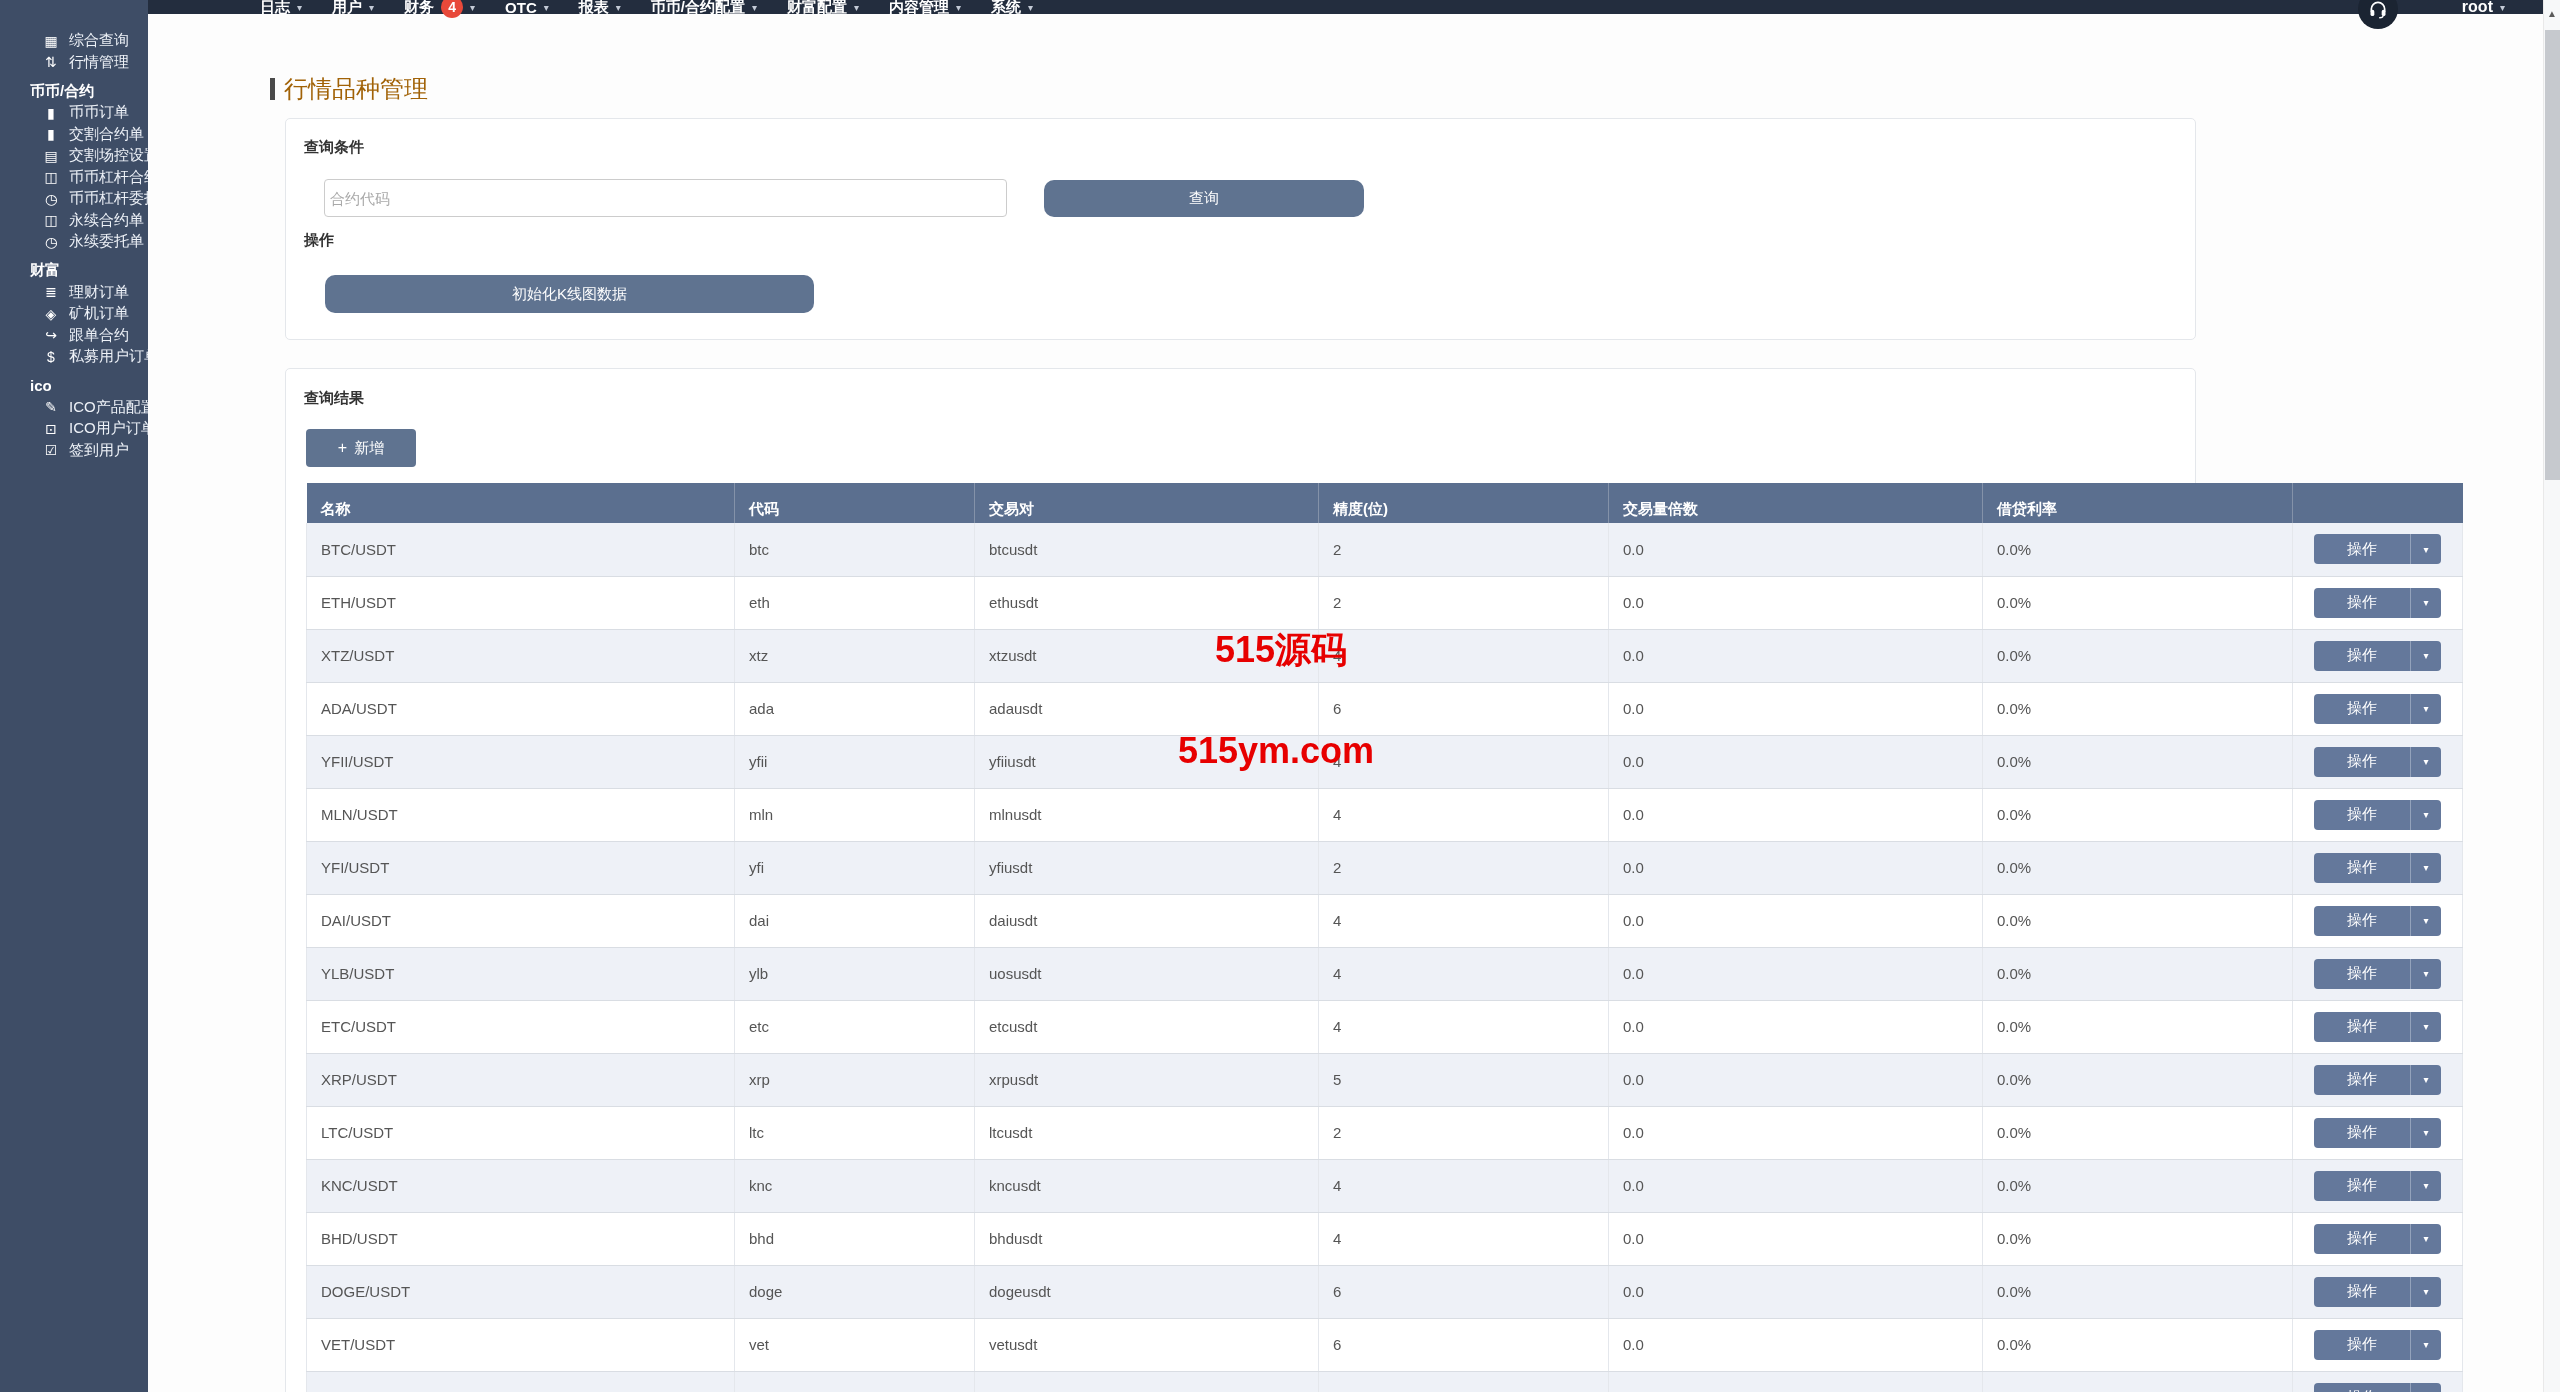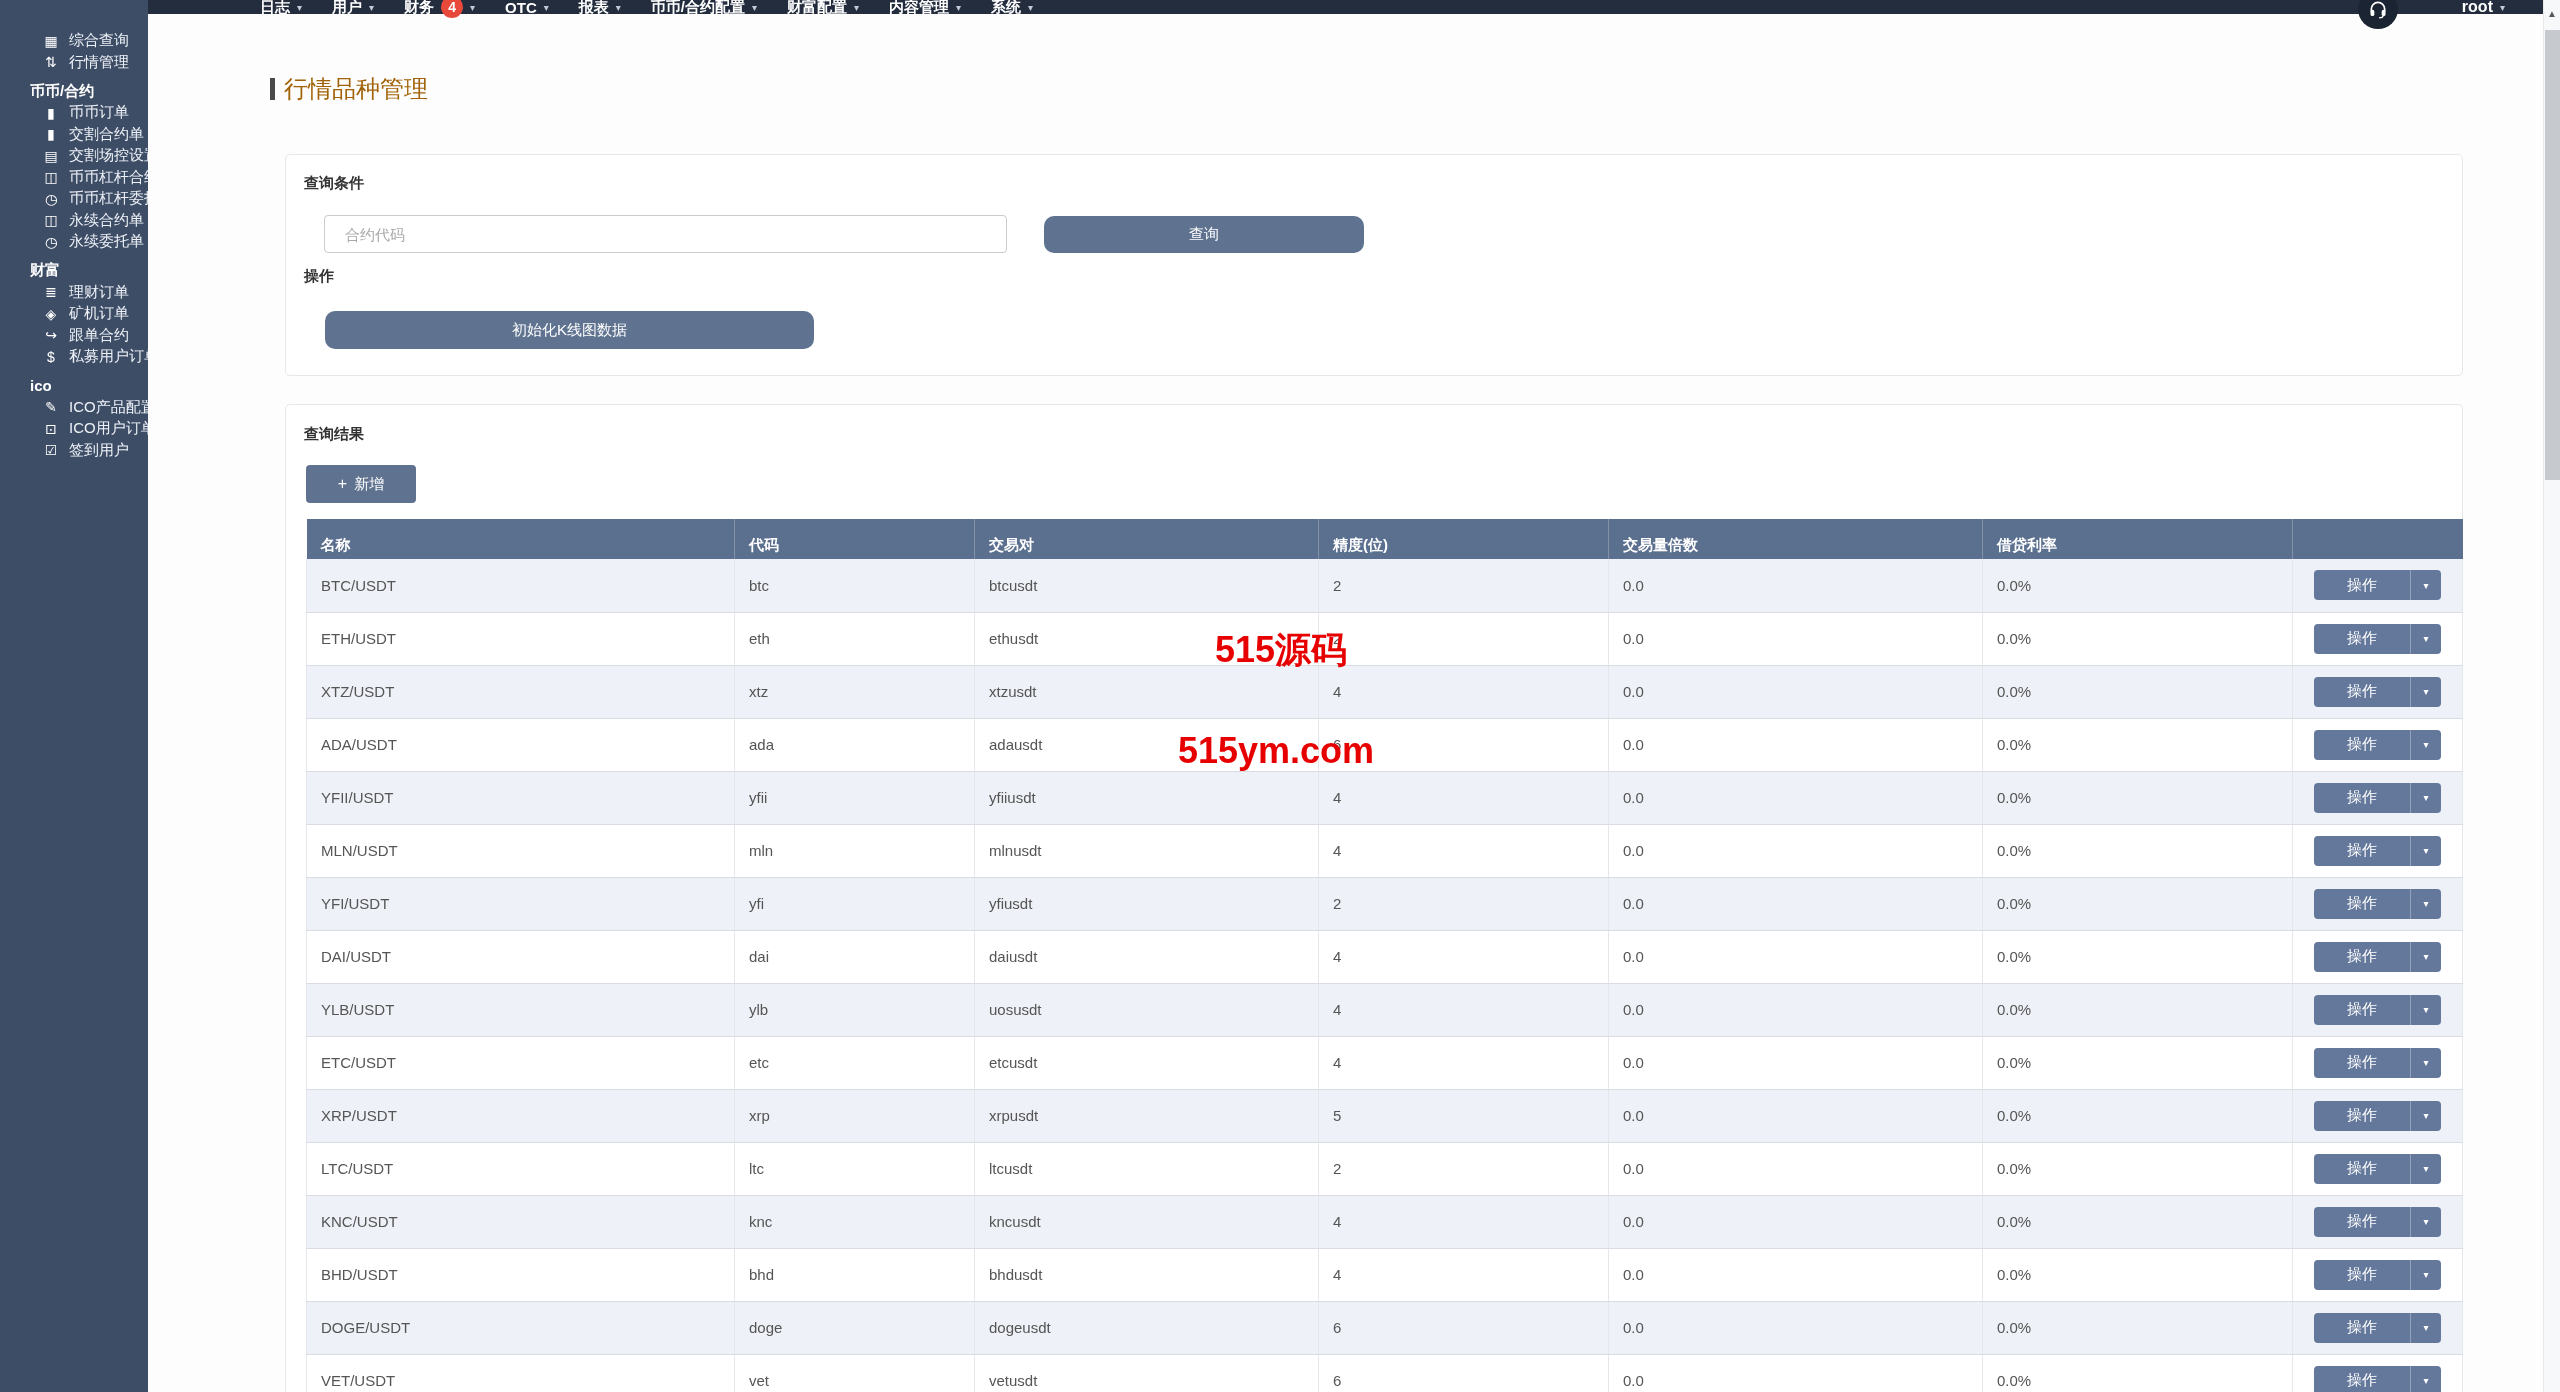--- a/index.html
+++ b/index.html
@@ -28,30 +28,30 @@
   .topnav-right{margin-left:auto;display:flex;align-items:center;margin-right:38px;}
   .support-circle{width:40px;height:40px;border-radius:50%;background:#1b2432;display:flex;
     align-items:center;justify-content:center;margin-right:16px;position:relative;top:2px;cursor:pointer;}
   .user-menu{display:flex;align-items:center;cursor:pointer;padding-left:48px;}
   .user-name{font-size:16px;font-weight:bold;}
   
   .content{position:absolute;left:148px;top:30px;width:2395px;height:1362px;overflow:hidden;background:#fdfdfd;}
   .page-title-row{position:absolute;left:122px;top:43px;display:flex;align-items:center;}
   .title-bar{width:5px;height:22px;background:#4a4a4a;margin-right:9px;}
   .page-title{font-size:24px;color:#a16207;}
-  .panel{position:absolute;left:137px;width:2178px;background:#ffffff;border:1px solid #e4e7eb;
-    border-radius:5px;box-sizing:border-box;margin-top:36px;}
+  .panel{position:absolute;left:137px;width:1911px;background:#ffffff;border:1px solid #e4e7eb;
+    border-radius:5px;box-sizing:border-box;}
   .filter-panel{top:88px;height:222px;}
   .results-panel{top:338px;height:1200px;}
   .panel-label{position:absolute;font-size:15px;font-weight:bold;color:#333;}
   .lbl-query{left:18px;top:19px;}
   .lbl-ops{left:18px;top:112px;}
   .lbl-results{left:18px;top:20px;}
   .code-input{position:absolute;left:38px;top:60px;width:683px;height:38px;box-sizing:border-box;
-    border:1px solid #ccc;border-radius:4px;padding:0 20px;font-size:15px;color:#555;outline:none;
+    border:1px solid #ccc;border-radius:4px;padding:0 5px;font-size:15px;color:#555;outline:none;
     font-family:"Liberation Sans","DejaVu Sans",sans-serif;}
   .code-input::placeholder{color:#a9a9a9;}
   .btn{background:#5f7390;color:#fff;border:none;border-radius:10px;font-size:15px;cursor:pointer;
     display:flex;align-items:center;justify-content:center;font-family:"Liberation Sans","DejaVu Sans",sans-serif;}
   .btn-search{position:absolute;left:758px;top:61px;width:320px;height:37px;}
   .btn-init{position:absolute;left:39px;top:156px;width:489px;height:38px;}
   .btn-add{position:absolute;left:20px;top:60px;width:110px;height:38px;border-radius:4px;}
   .btn-add .plus{margin-right:7px;font-size:16px;}
   
   .results-table{position:absolute;left:20px;top:114px;width:2156px;border-collapse:collapse;

